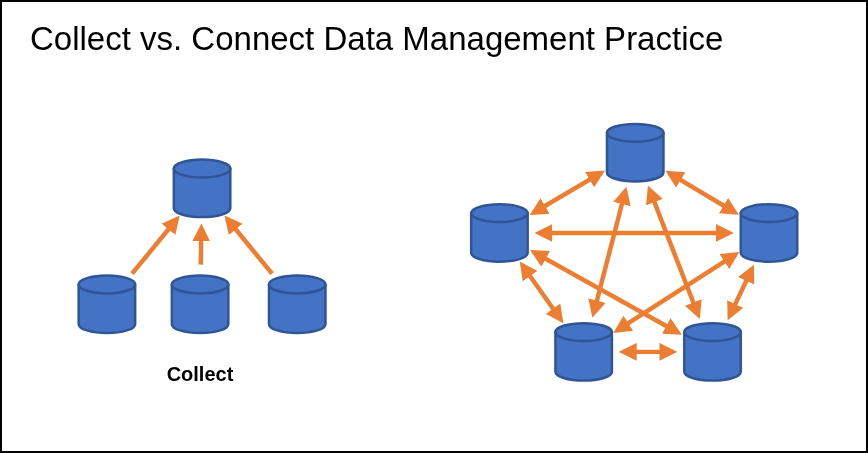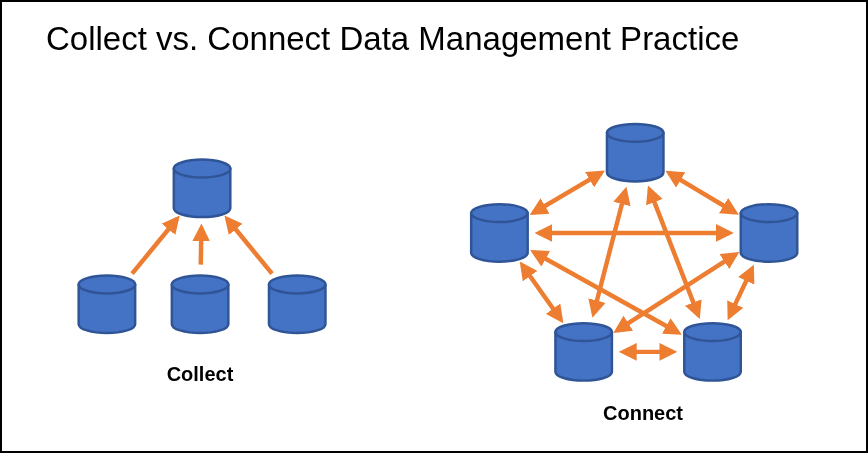--- a/index.html
+++ b/index.html
@@ -13,21 +13,20 @@
     overflow: hidden;
   }
   .title {
     position: absolute;
     left: 28px;
     top: 18px;
     font-size: 33px;
     font-weight: 400;
     color: #000000;
     white-space: nowrap;
-    margin-left: 16px;
   }
   .diagram-svg {
     position: absolute;
     left: 0; top: 0;
     width: 100%; height: 100%;
     display: block;
   }
   .group-label {
     position: absolute;
     font-size: 20px;
@@ -96,14 +95,13 @@
         <path d="M 556.5 333 L 556.5 373 A 28.5 9 0 0 0 613.5 373 L 613.5 333 Z" fill="#4472C4" stroke="#2F5597" stroke-width="2.5" stroke-linejoin="round"></path>
         <ellipse cx="585" cy="333" rx="28.5" ry="9" fill="#4472C4" stroke="#2F5597" stroke-width="2.5"></ellipse>
       </g>
       <g>
         <path d="M 686.5 333 L 686.5 373 A 28.5 9 0 0 0 743.5 373 L 743.5 333 Z" fill="#4472C4" stroke="#2F5597" stroke-width="2.5" stroke-linejoin="round"></path>
         <ellipse cx="715" cy="333" rx="28.5" ry="9" fill="#4472C4" stroke="#2F5597" stroke-width="2.5"></ellipse>
       </g>
     </svg>
 
   <div class="group-label label-collect">Collect</div>
-  <div class="group-label label-connect">Connect</div>
 </div>
 
 </body></html>

